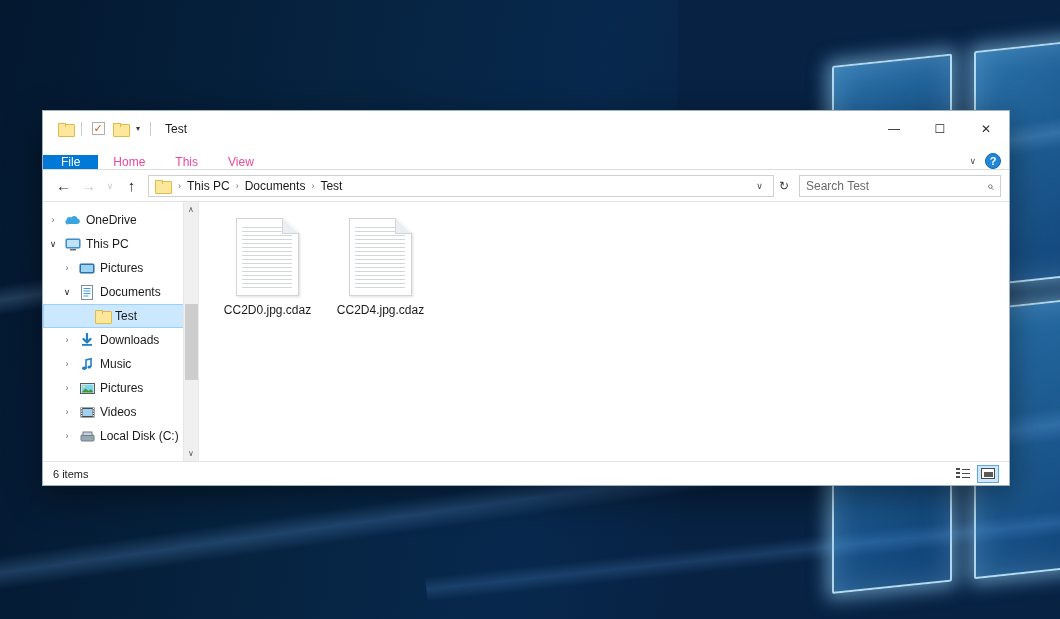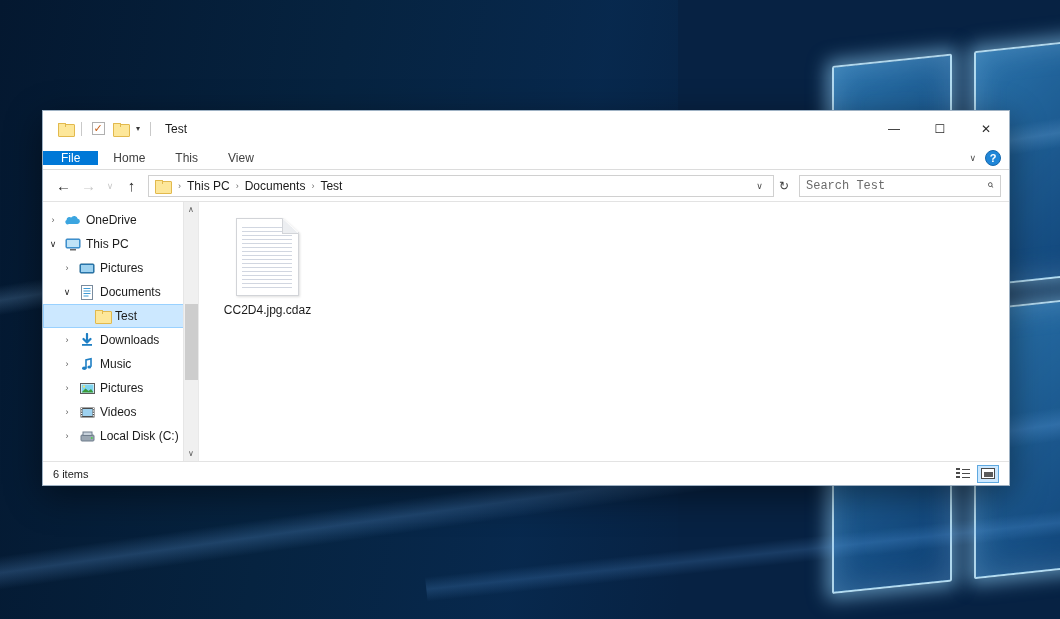--- a/index.html
+++ b/index.html
@@ -90,25 +90,25 @@
   }
   .win-title { margin-left:9px; font-size:12px; color:#1b1b1b; }
   .wincontrols { margin-left:auto; display:flex; height:100%; }
   .wc {
     width:46px; height:35px; display:flex; align-items:center; justify-content:center;
     color:#2b2b2b;
   }
 
   
   .ribbon {
-    height:24px; display:flex; align-items:center;
+    height:24px; display:flex; align-items:flex-end;
     border-bottom:1px solid #dcdcdc; background:#ffffff; position:relative;
   }
   .rtab {
-    display:flex; align-items:center; padding:0 15px; font-size:12px; color:#404040;
+    display:flex; align-items:center; padding:0 15px; font-size:12px; color:#ec4899;
   }
   .rtab.file { background:#0078d7; color:#ffffff; padding:0 18px; }
   .ribbon-right { margin-left:auto; display:flex; align-items:center; gap:4px; padding-right:8px; }
   .ribbon-chevron { font-size:9px; color:#4a4a4a; padding:0 5px; }
   .help-ico {
     width:16px; height:16px; border-radius:50%;
     background:#1f86d8; color:#fff; font-size:11px; font-weight:bold;
     display:flex; align-items:center; justify-content:center;
     border:1px solid #1668ad;
   }
@@ -131,21 +131,21 @@
   }
   .addr-folder { margin:0 5px 0 2px; }
   .crumb { font-size:12px; color:#1b1b1b; padding:0 3px; }
   .crumb-sep { font-size:9px; color:#6d6d6d; padding:0 3px; }
   .addr-spacer { flex:1; }
   .addr-chevron { font-size:9px; color:#4a4a4a; padding:0 6px; }
   .refresh { font-size:12px; color:#3a3a3a; padding:0 5px; }
   .searchbox {
     width:202px; height:22px; margin-left:5px;
     border:1px solid #d0d0d0; background:#fff;
-    display:flex; align-items:center; padding:0 6px;font-family:Liberation Mono, monospace;
+    display:flex; align-items:center; padding:0 6px;
   }
   .search-ph { flex:1; font-size:12px; color:#6a6a6a; }
   .search-ico { font-size:12px; color:#4a4a4a; transform:scaleX(-1); }
 
   
   .body { flex:1; display:flex; border-top:1px solid #e3e3e3; min-height:0; }
 
   .sidebar {
     width:155px; background:#ffffff; position:relative;
     padding-top:6px; overflow:hidden;
@@ -444,20 +444,28 @@
         <div class="sb-track">
           <div class="sb-thumb"></div>
         </div>
         <div class="sb-arrow">∨</div>
       </div>
     </div>
 
     <div class="content">
       <div class="filegrid">
 
+        <div class="fileitem">
+          <div class="doc-ico">
+            <div class="doc-page"></div>
+              <div class="doc-lines"></div>
+              <div class="doc-fold"></div>
+          </div>
+          <div class="fname">CC2D0.jpg.cdaz</div>
+        </div>
 
 
 
 
         <div class="fileitem">
           <div class="doc-ico">
             <div class="doc-page"></div>
               <div class="doc-lines"></div>
               <div class="doc-fold"></div>
           </div>

